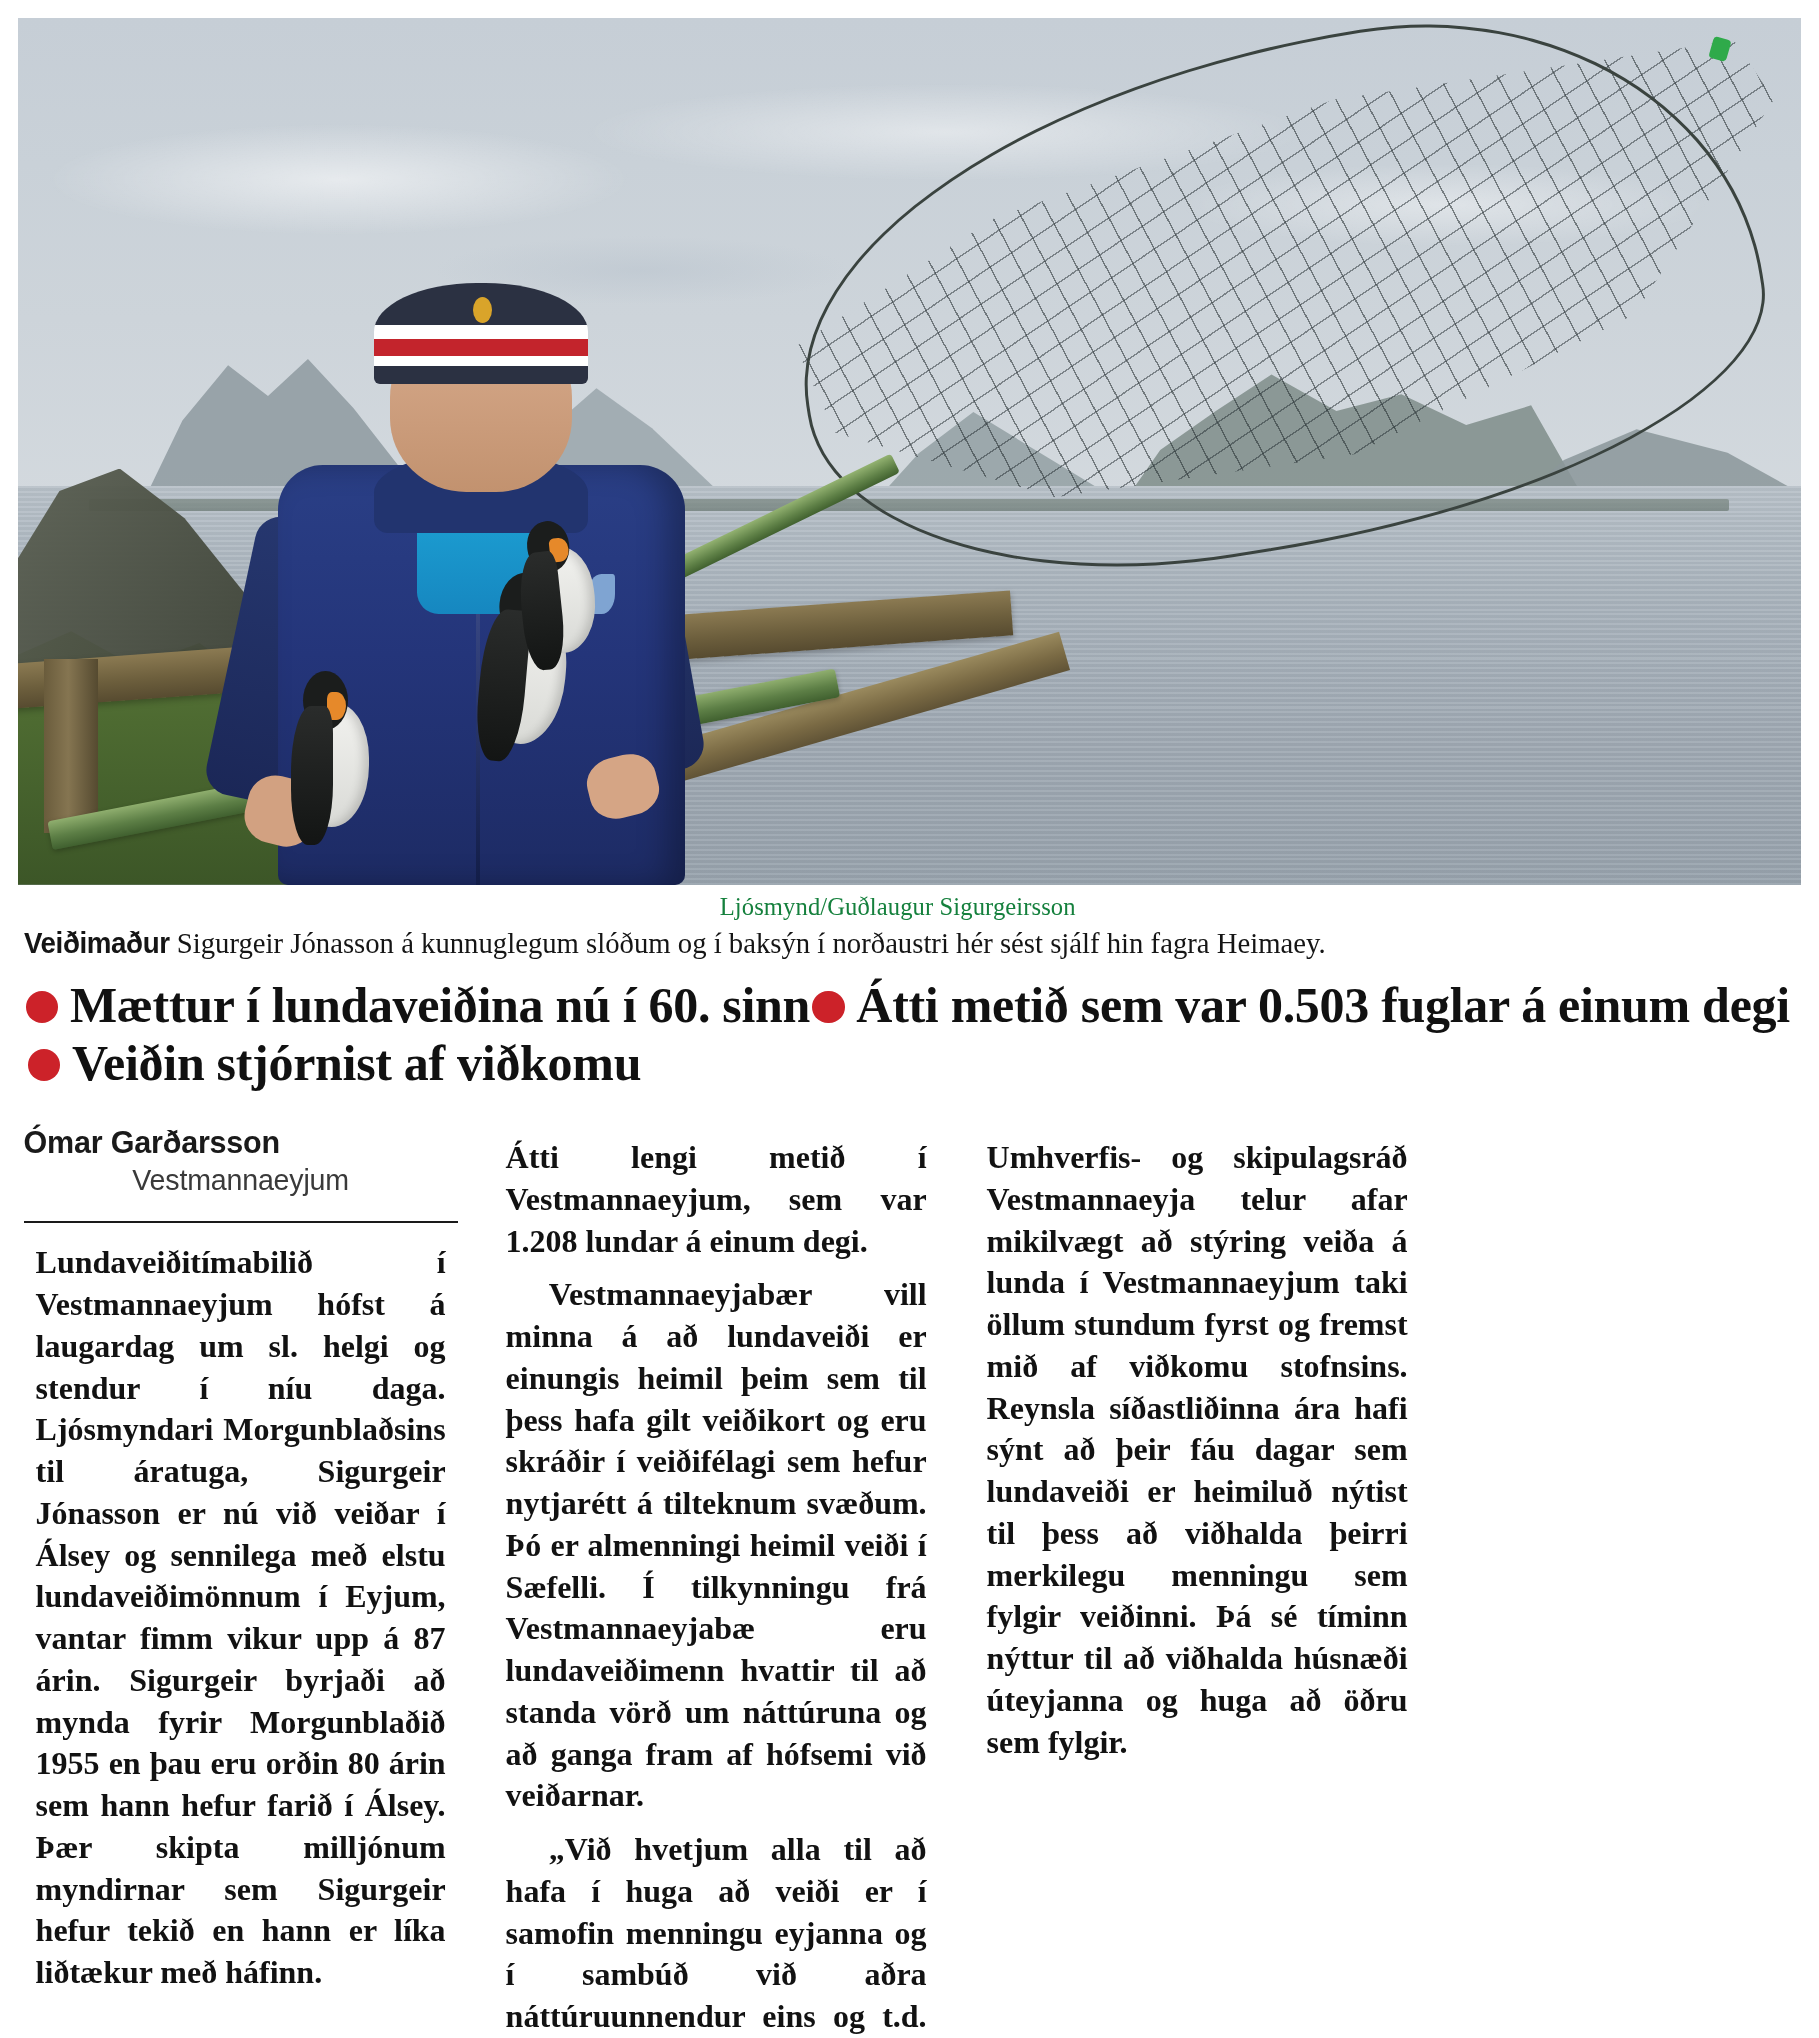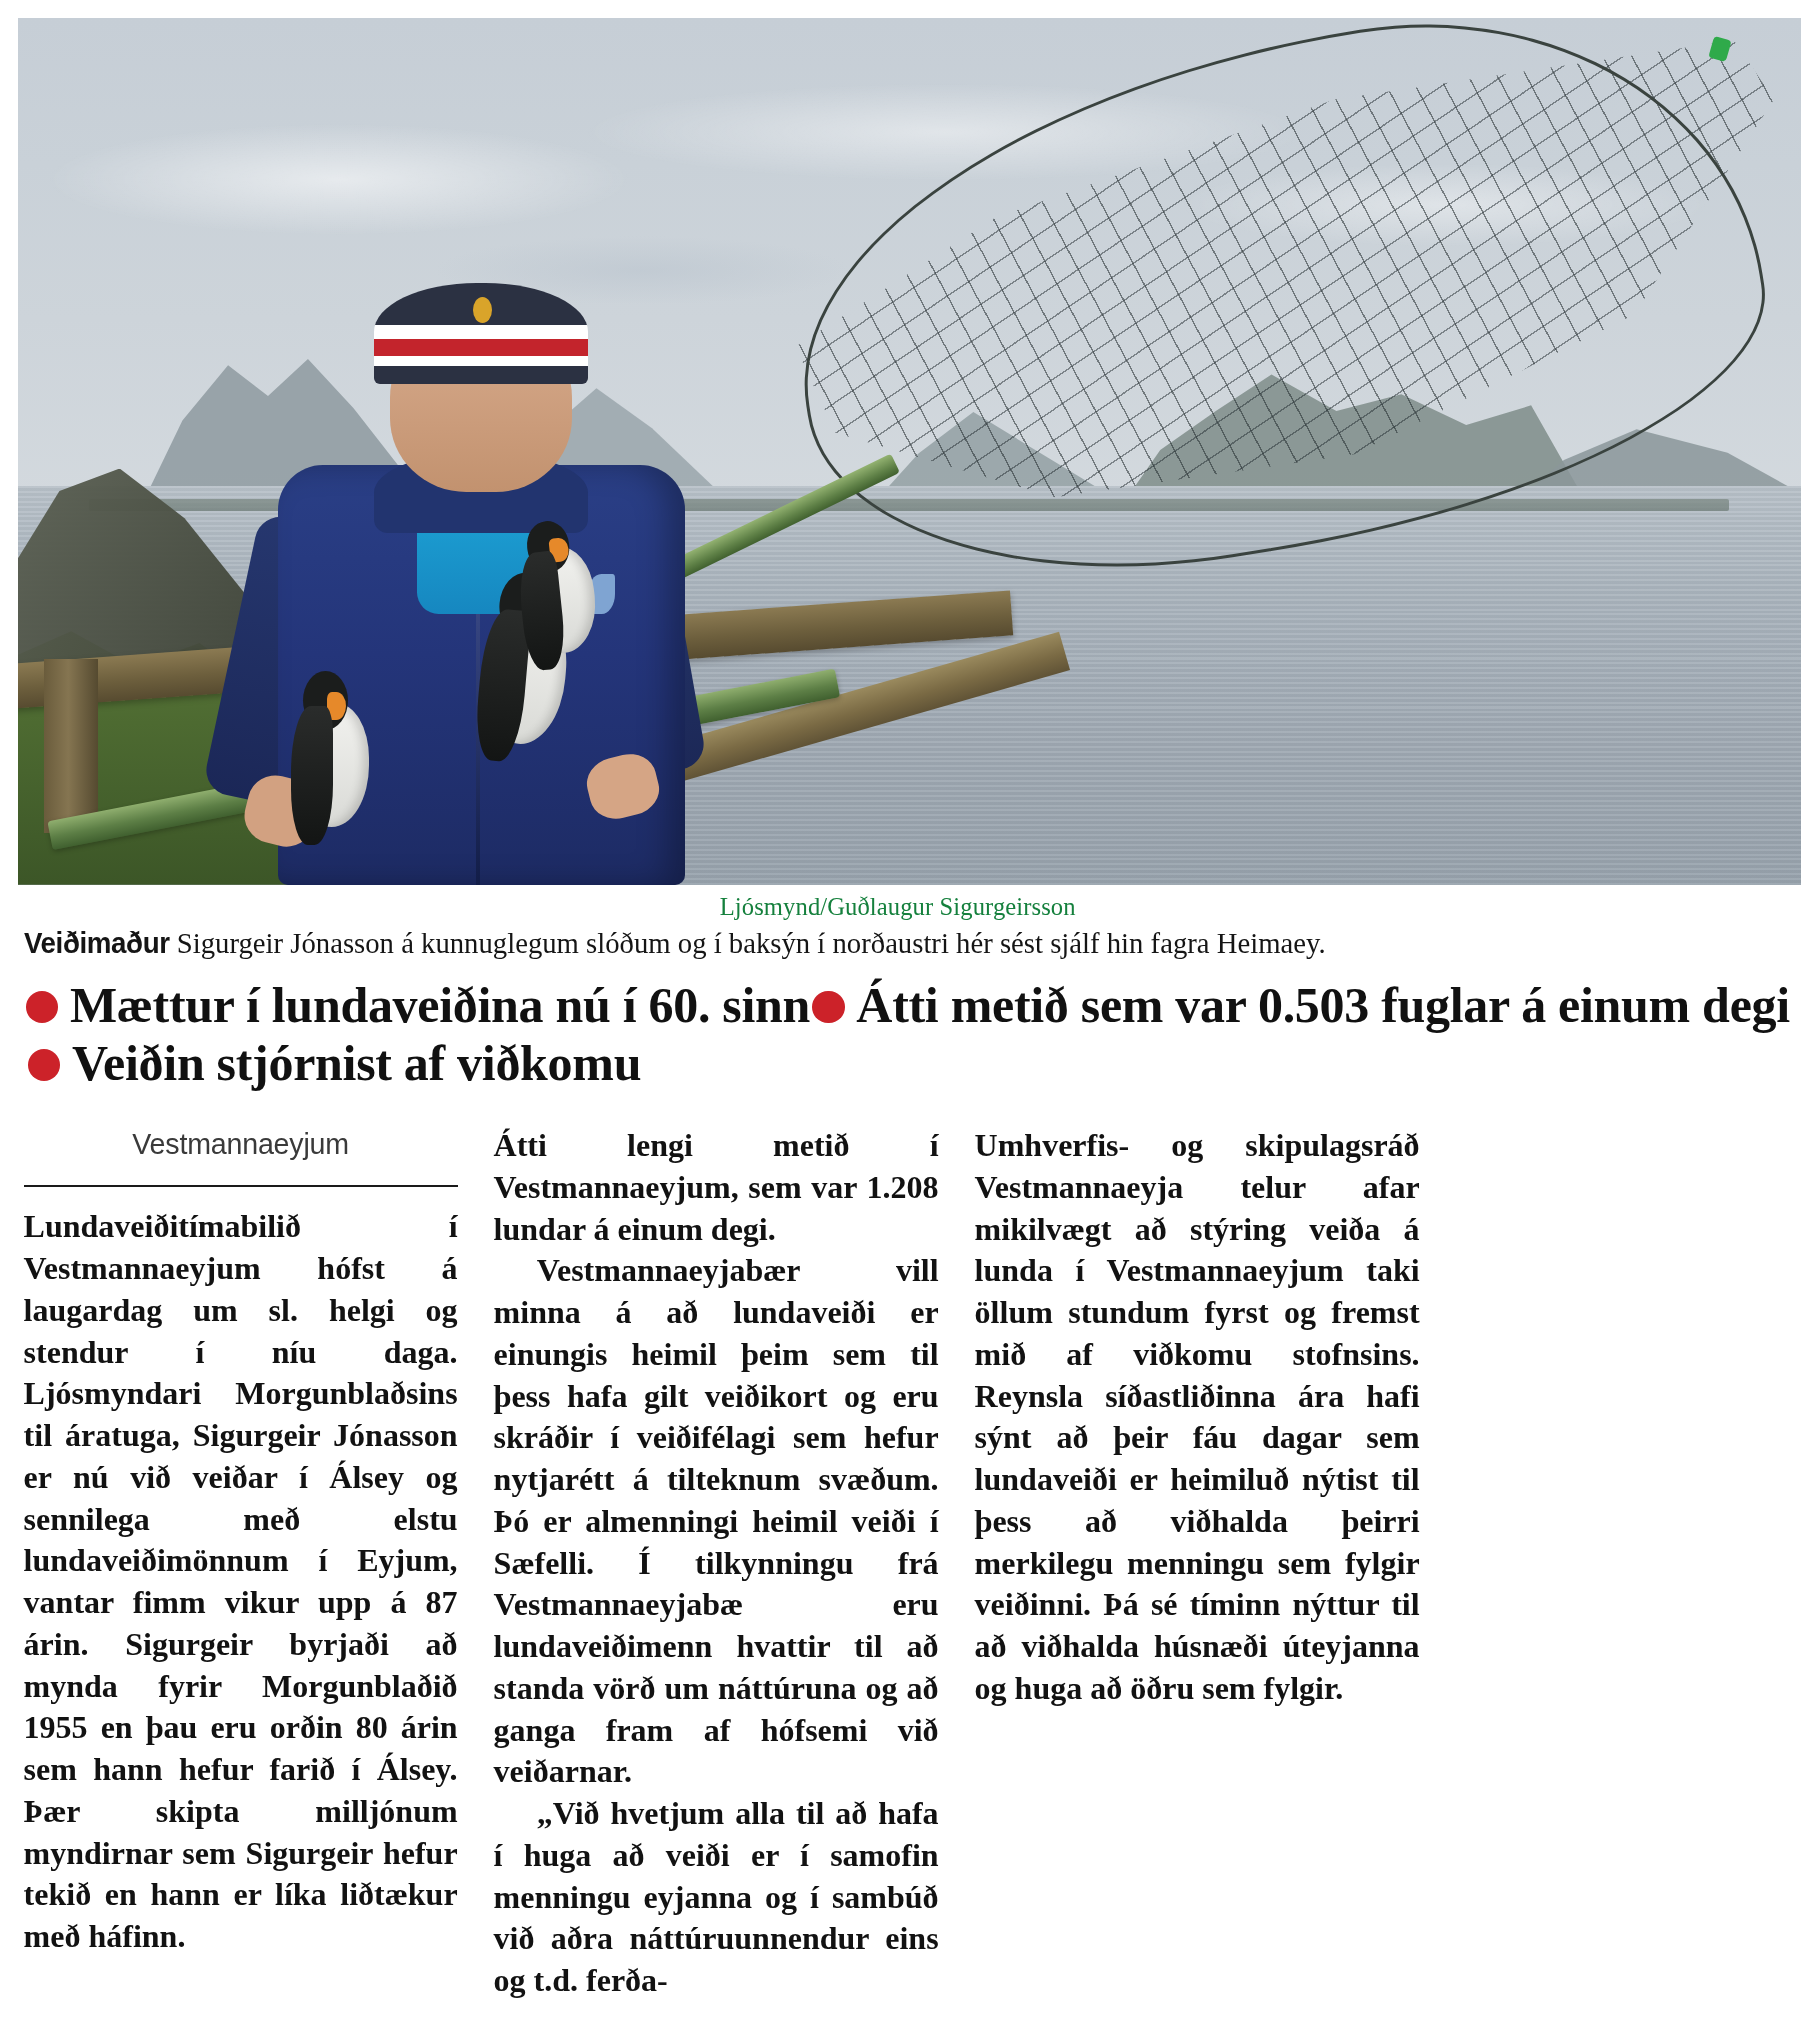--- a/index.html
+++ b/index.html
@@ -328,21 +328,21 @@
 
   .body{
     font-family:"Liberation Serif", serif;
     font-size:32px;
     line-height:1.305;
     text-align:justify;
     color:#121212;
     hyphens:auto;
   }
   .body.bold{font-weight:bold;}
-  .body p{margin:0;text-indent:0;}
+  .body p{margin:12px;text-indent:0;}
   .body p + p{text-indent:1.35em;}
 
   .col.c2 .body, .col.c3 .body{
     margin-top:0;
   }
   .col.c1 .body{margin-top:0;}
 </style>
 </head>
 <body>
 
@@ -419,20 +419,21 @@
   <div class="credit">Ljósmynd/Guðlaugur Sigurgeirsson</div>
 
   <div class="caption"><span class="lead">Veiðimaður</span><span> Sigurgeir Jónasson á kunnuglegum slóðum og í baksýn í norðaustri hér sést sjálf hin fagra Heimaey.</span></div>
 
 
   <div class="subhead"><span class="dot first"></span><span>Mættur í lundaveiðina nú í 60. sinn</span><span class="dot"></span><span>Átti metið sem var 0.503 fuglar á einum degi</span><span class="dot"></span><span>Veiðin stjórnist af viðkomu</span></div>
 
   <div class="cols">
 
     <div class="col c1">
+      <div class="byline-name">Ómar Garðarsson</div>
       <div class="byline-place">Vestmannaeyjum</div>
       <hr class="byline-rule">
       <div class="body bold">
         <p>Lundaveiðitímabilið í Vestmannaeyjum hófst á laugardag um sl. helgi og stendur í níu daga. Ljósmyndari Morgunblaðsins til áratuga, Sigurgeir Jónasson er nú við veiðar í Álsey og sennilega með elstu lundaveiðimönnum í Eyjum, vantar fimm vikur upp á 87 árin. Sigurgeir byrjaði að mynda fyrir Morgunblaðið 1955 en þau eru orðin 80 árin sem hann hefur farið í Álsey. Þær skipta milljónum myndirnar sem Sigurgeir hefur tekið en hann er líka liðtækur með háfinn.</p>
       </div>
     </div>
 
     <div class="col c2">
       <div class="body bold">
         <p>Átti lengi metið í Vestmannaeyjum, sem var 1.208 lundar á einum degi.</p>

